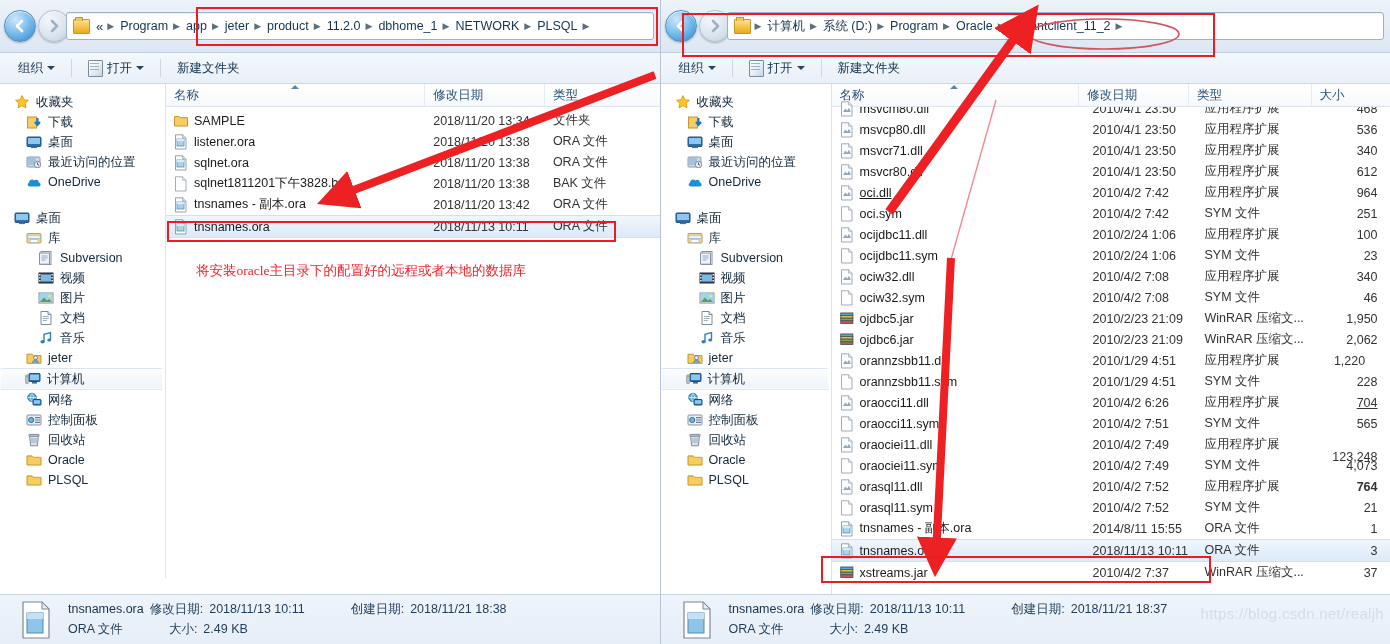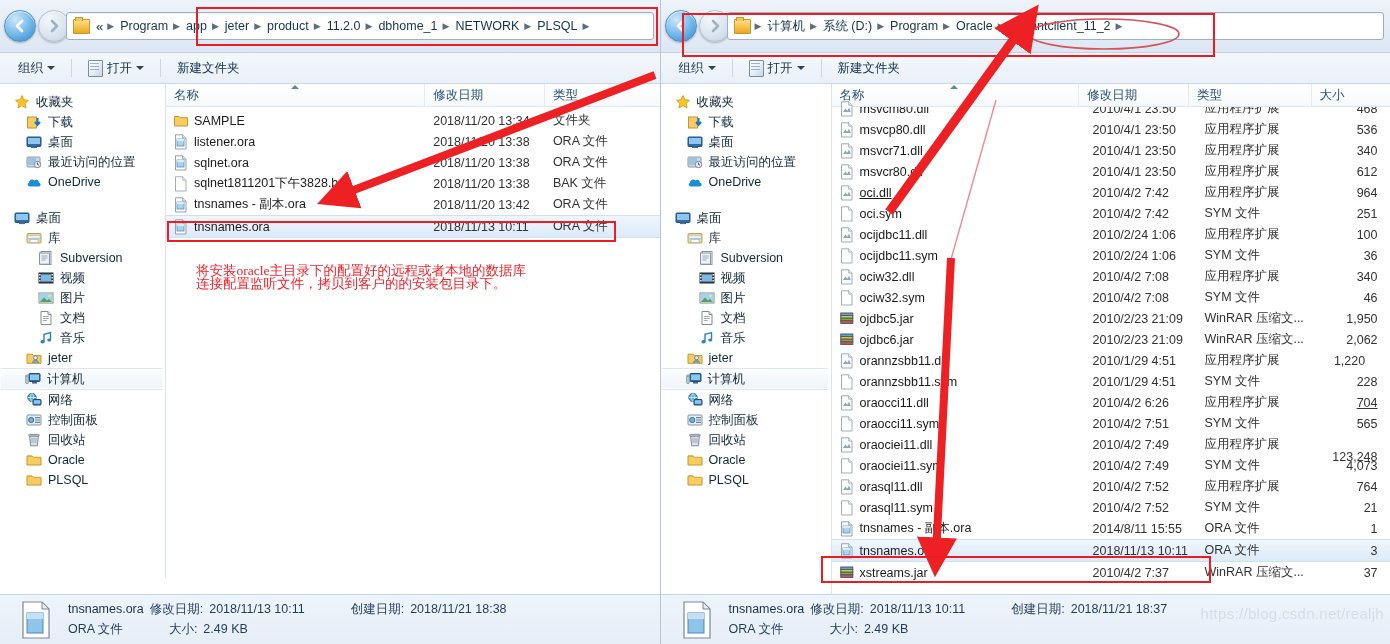--- a/index.html
+++ b/index.html
@@ -482,21 +482,20 @@
       <div class="redbox" style="left:167px;top:221px;width:449px;height:21px;"></div>
       <svg class="overlay" width="660" height="644" viewBox="0 0 660 644">
         <defs>
           <marker id="ah-l" markerWidth="5" markerHeight="5" refX="2.2" refY="2.5" orient="auto">
             <path d="M0,0 L5,2.5 L0,5 z" fill="#ed2024"></path>
           </marker>
         </defs>
         <line x1="655" y1="75" x2="338" y2="196" stroke="#ed2024" stroke-width="8" marker-end="url(#ah-l)"></line>
       </svg>
       <div class="redtext" style="left:196px;top:260px;">将安装oracle主目录下的配置好的远程或者本地的数据库</div>
-      <div class="redtext" style="left:196px;top:273px;">连接配置监听文件，拷贝到客户的的安装包目录下。</div>
     </div>
   </div>
 
   <div class="explorer right">
 
     <div class="titlebar">
       <div class="nav-btns">
         <div class="circbtn back">
           <svg width="16" height="16" viewBox="0 0 16 16">
             <path d="M10 3 L5 8 L10 13" fill="none" stroke="#ffffff" stroke-width="2.6" stroke-linecap="round" stroke-linejoin="round"></path>
@@ -803,21 +802,21 @@
             <div class="frow">
               <div class="c-name" style="width: 253px;">
                 <span class="fi"><svg width="14" height="16" viewBox="0 0 14 16">
                     <path d="M1.5 0.8 h7.2 l3.3 3.3 V15 H1.5 Z" fill="#ffffff" stroke="#9aa4b0" stroke-width="0.9"></path>
                     <path d="M8.7 0.8 V4.1 H12" fill="#eef2f6" stroke="#9aa4b0" stroke-width="0.8"></path>
                   </svg></span>
                 <span>ocijdbc11.sym</span>
               </div>
               <div class="c-date" style="width: 112px;">2010/2/24 1:06</div>
               <div class="c-type" style="width: 125px;">SYM 文件</div>
-              <div class="c-size" style="width: 60px;">36</div>
+              <div class="c-size" style="width: 60px;">23</div>
             </div>
             <div class="frow">
               <div class="c-name" style="width: 253px;">
                 <span class="fi"><svg width="14" height="16" viewBox="0 0 14 16">
                     <path d="M1.5 0.8 h7.2 l3.3 3.3 V15 H1.5 Z" fill="#fbfcfe" stroke="#97a2ae" stroke-width="0.9"></path>
                     <path d="M8.7 0.8 V4.1 H12" fill="#eef2f6" stroke="#97a2ae" stroke-width="0.8"></path>
                     <path d="M3 11 L5.4 7.6 L7.2 9.8 L9 6.8 L10.8 11 Z" fill="#8ea6bf"></path>
                   </svg></span>
                 <span>ociw32.dll</span>
               </div>
@@ -944,21 +943,21 @@
               <div class="c-name" style="width: 253px;">
                 <span class="fi"><svg width="14" height="16" viewBox="0 0 14 16">
                     <path d="M1.5 0.8 h7.2 l3.3 3.3 V15 H1.5 Z" fill="#fbfcfe" stroke="#97a2ae" stroke-width="0.9"></path>
                     <path d="M8.7 0.8 V4.1 H12" fill="#eef2f6" stroke="#97a2ae" stroke-width="0.8"></path>
                     <path d="M3 11 L5.4 7.6 L7.2 9.8 L9 6.8 L10.8 11 Z" fill="#8ea6bf"></path>
                   </svg></span>
                 <span>orasql11.dll</span>
               </div>
               <div class="c-date" style="width: 112px;">2010/4/2 7:52</div>
               <div class="c-type" style="width: 125px;">应用程序扩展</div>
-              <div class="c-size" style="width: 60px;">764</div>
+              <div class="c-size" style="width: 60px; font-weight: bold;">764</div>
             </div>
             <div class="frow">
               <div class="c-name" style="width: 253px;">
                 <span class="fi"><svg width="14" height="16" viewBox="0 0 14 16">
                     <path d="M1.5 0.8 h7.2 l3.3 3.3 V15 H1.5 Z" fill="#ffffff" stroke="#9aa4b0" stroke-width="0.9"></path>
                     <path d="M8.7 0.8 V4.1 H12" fill="#eef2f6" stroke="#9aa4b0" stroke-width="0.8"></path>
                   </svg></span>
                 <span>orasql11.sym</span>
               </div>
               <div class="c-date" style="width: 112px;">2010/4/2 7:52</div>

